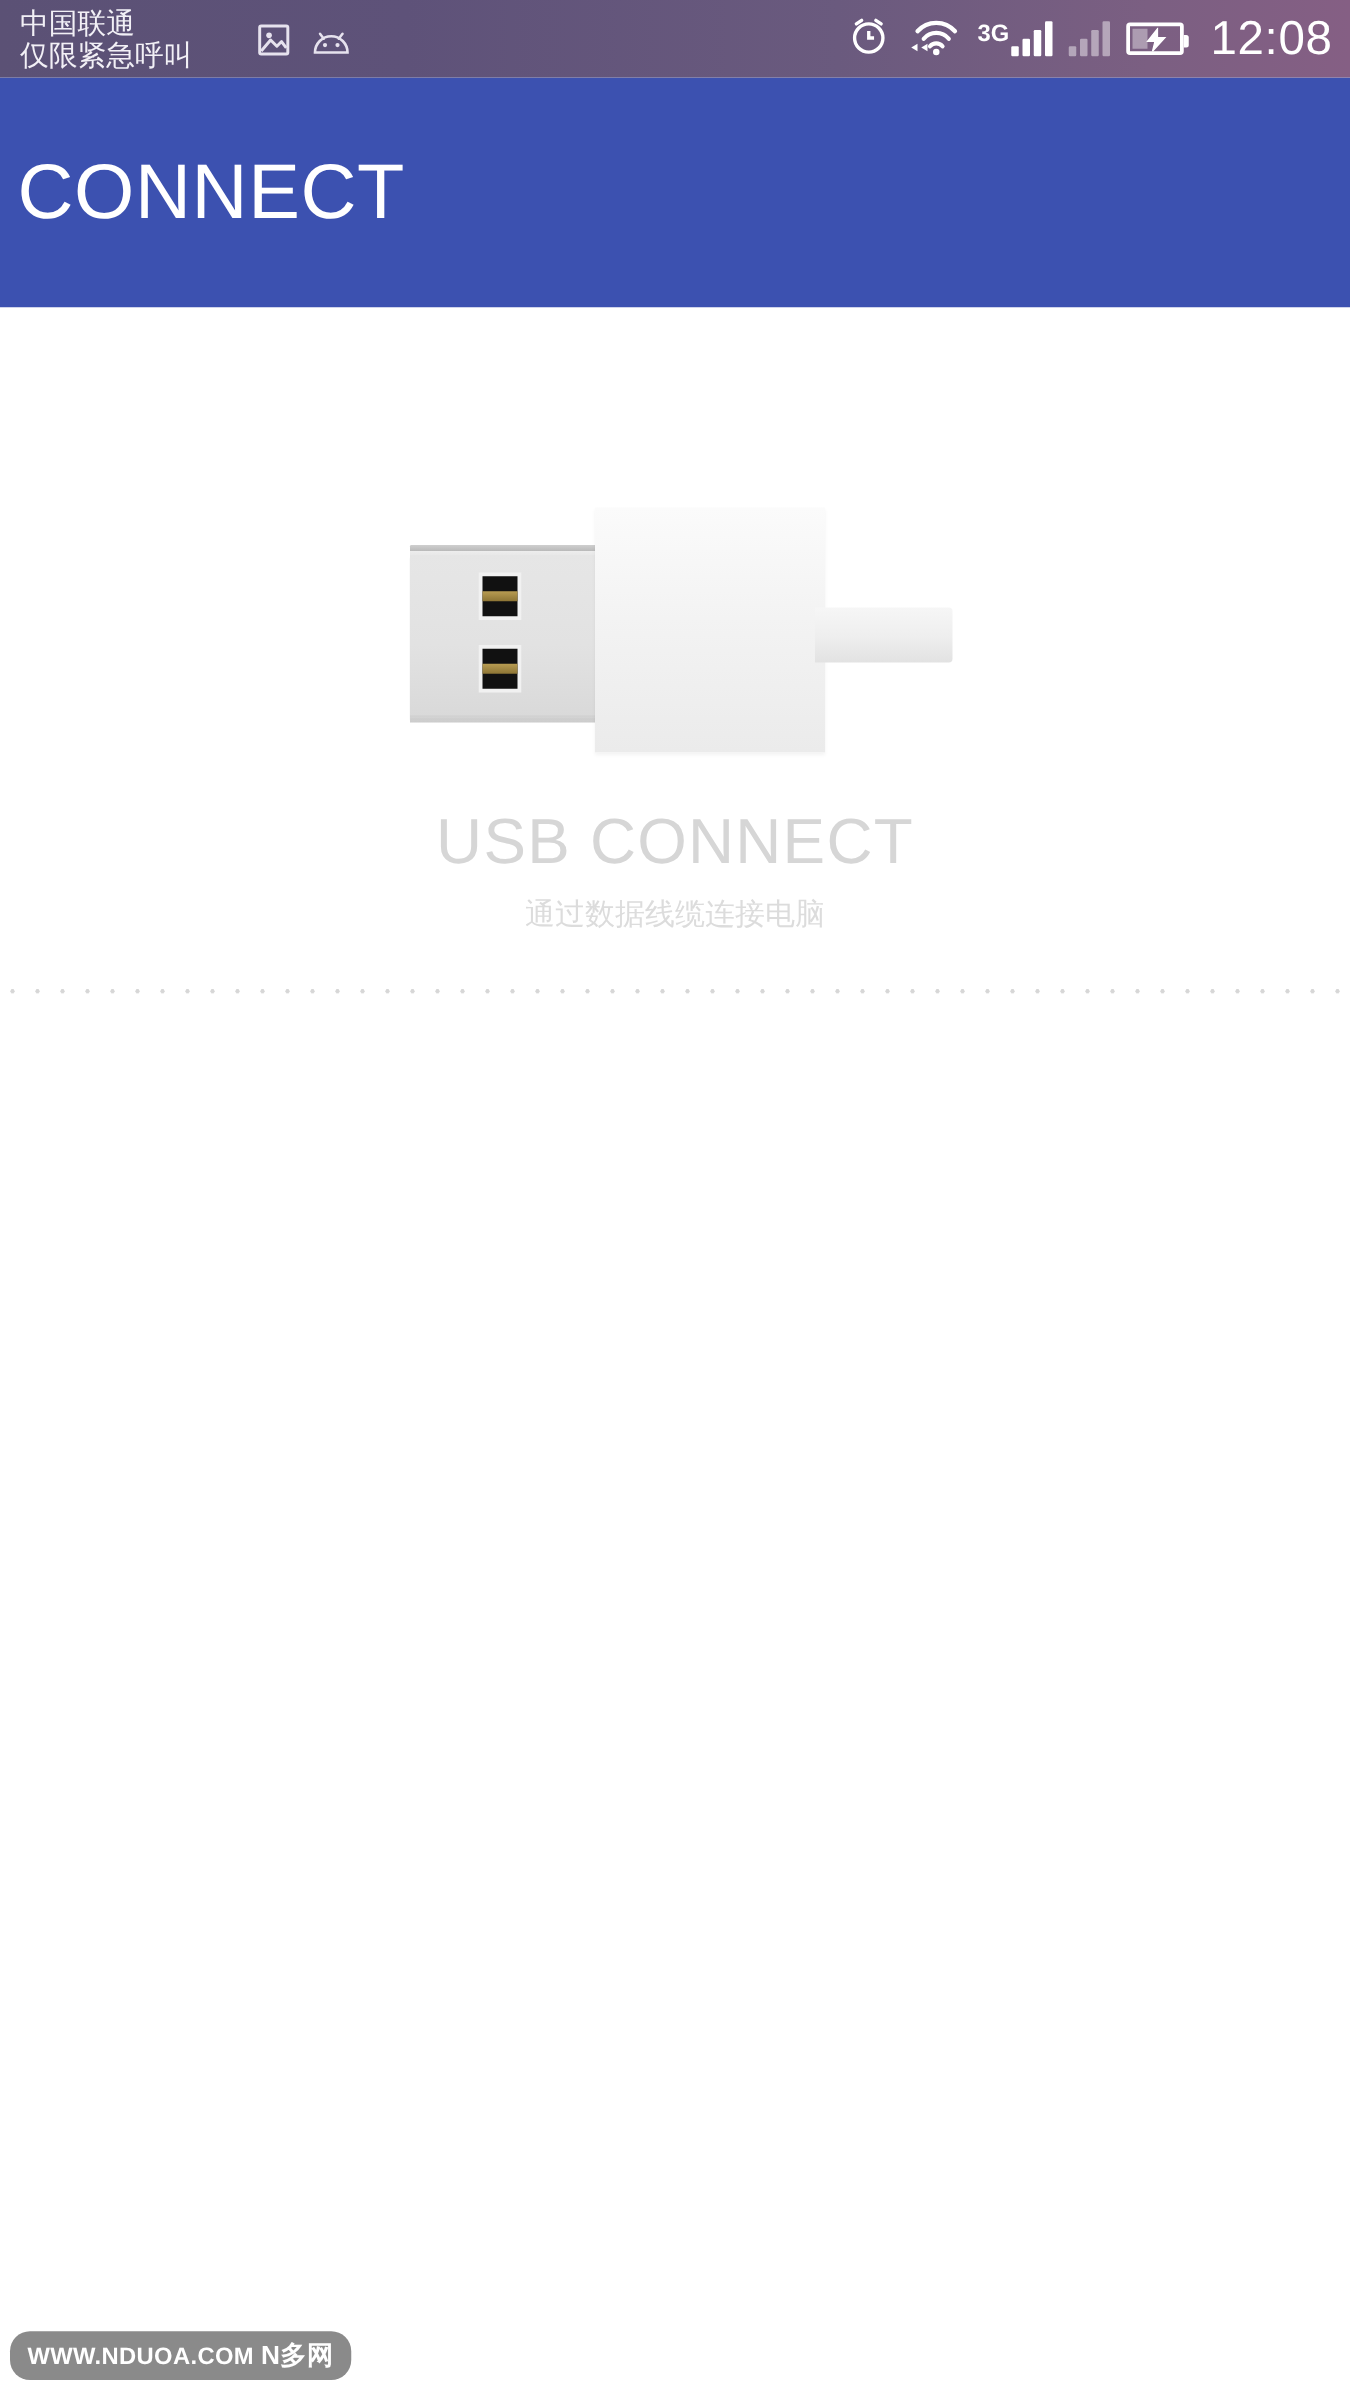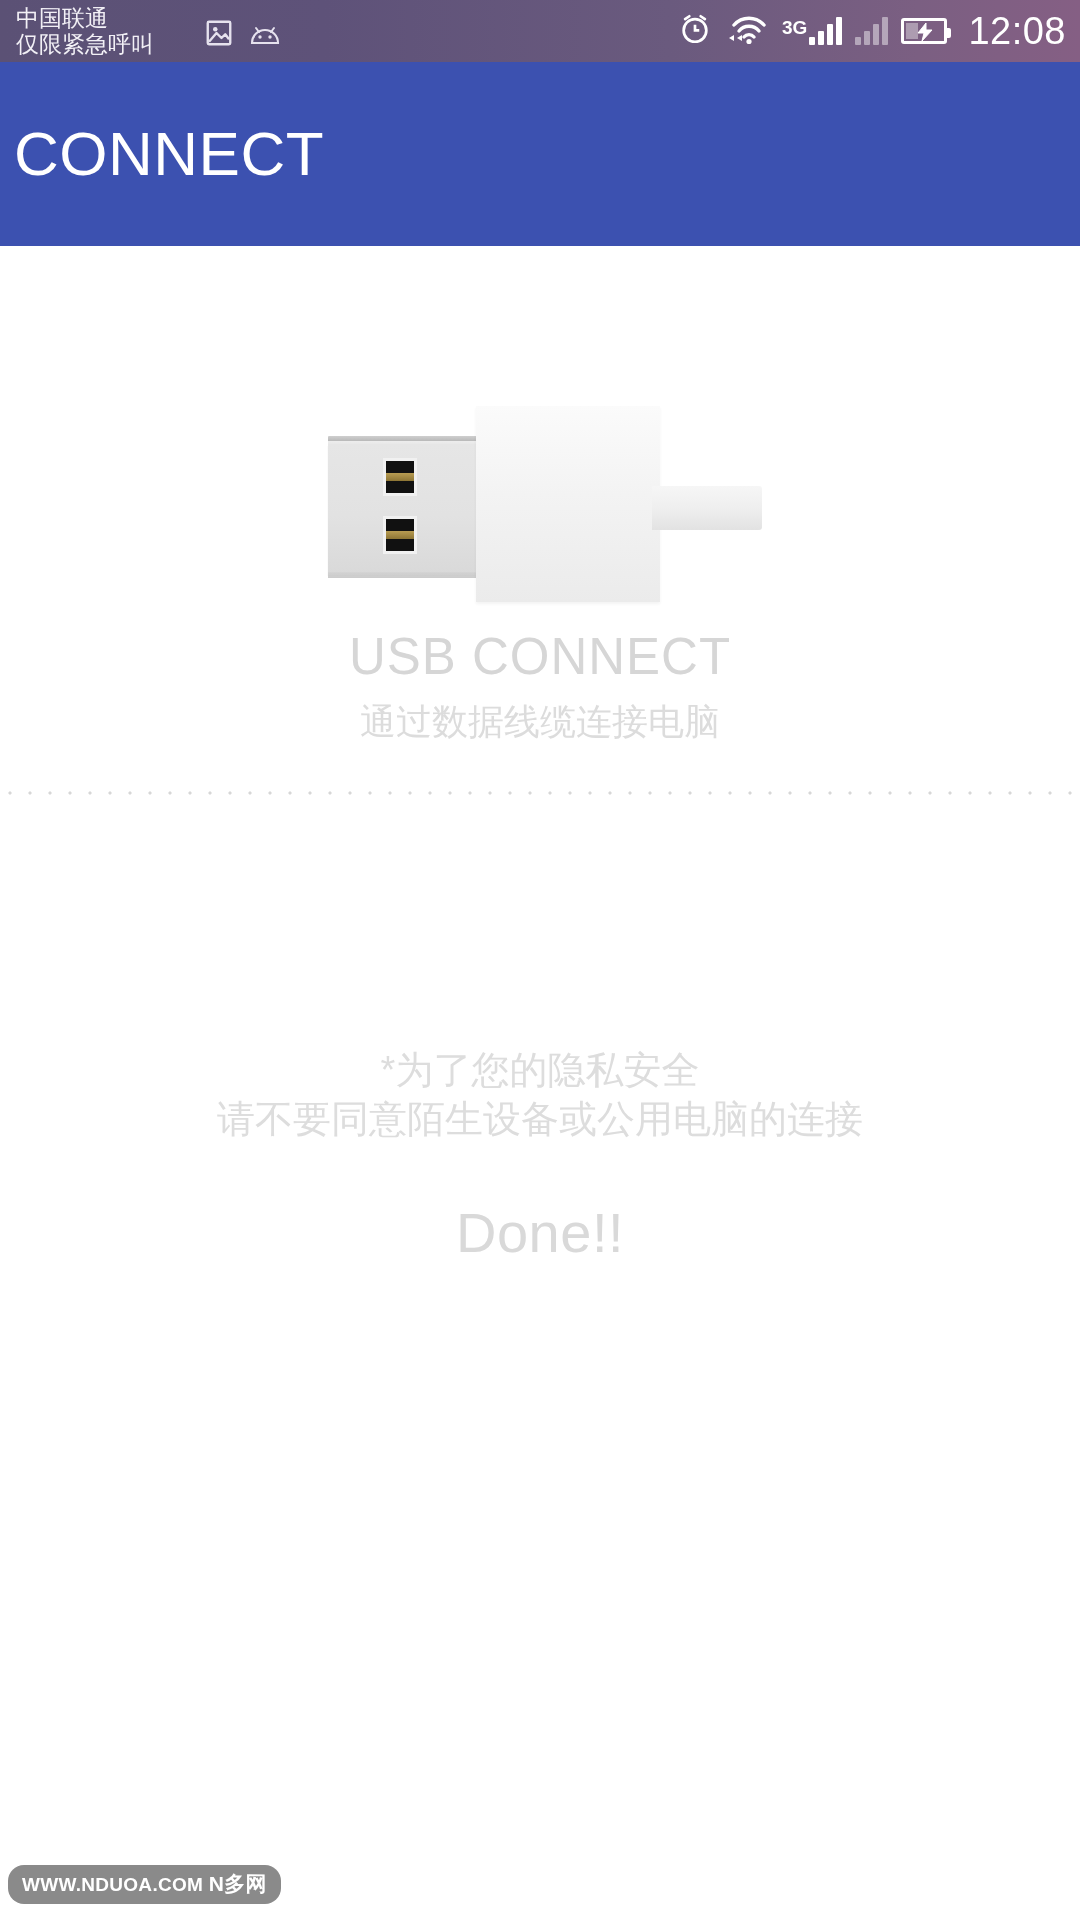--- a/index.html
+++ b/index.html
@@ -99,27 +99,27 @@
     box-shadow:0 2px 3px rgba(0,0,0,0.05);
   }
   .usb-cable {
     position:absolute; left:372px; top:90px;
     width:110px; height:44px;
     background:linear-gradient(to bottom,#f6f6f6 0%,#eeeeee 55%,#e2e2e2 100%);
     border-radius:0 3px 3px 0;
   }
 
   .usb-title {
-    margin-top:20px;
+    margin-top:36px;
     font-size:51px; font-weight:300;
     color:#d6d6d6; letter-spacing:1px; line-height:1;
   }
   .usb-sub {
     margin-top:22px;
-    font-size:36px; color:#dcdcdc; line-height:1;
+    font-size:24px; color:#dcdcdc; line-height:1;
   }
 
   .divider {
     position:absolute; left:0; right:0; top:545px;
     height:4px;
     background-image:radial-gradient(circle, #d5d5d5 1.6px, transparent 1.8px);
     background-size:20px 5px;
     background-repeat:repeat-x;
     background-position:0 center;
     opacity:0.95;
@@ -239,25 +239,20 @@
         <div class="usb-metal-bot"></div>
         <div class="usb-shell"></div>
         <div class="usb-cable"></div>
       </div>
       <div class="usb-title">USB CONNECT</div>
       <div class="usb-sub">通过数据线缆连接电脑</div>
     </div>
 
     <div class="divider"></div>
 
-    <div class="notice">
-      <div class="nline">*为了您的隐私安全</div>
-      <div class="nline">请不要同意陌生设备或公用电脑的连接</div>
-      <div class="done">Done!!</div>
-    </div>
 
   </div>
 
   <div class="watermark">
     <span>WWW.NDUOA.COM</span>
     <span class="cn">N多网</span>
   </div>
 
 </div>
 

